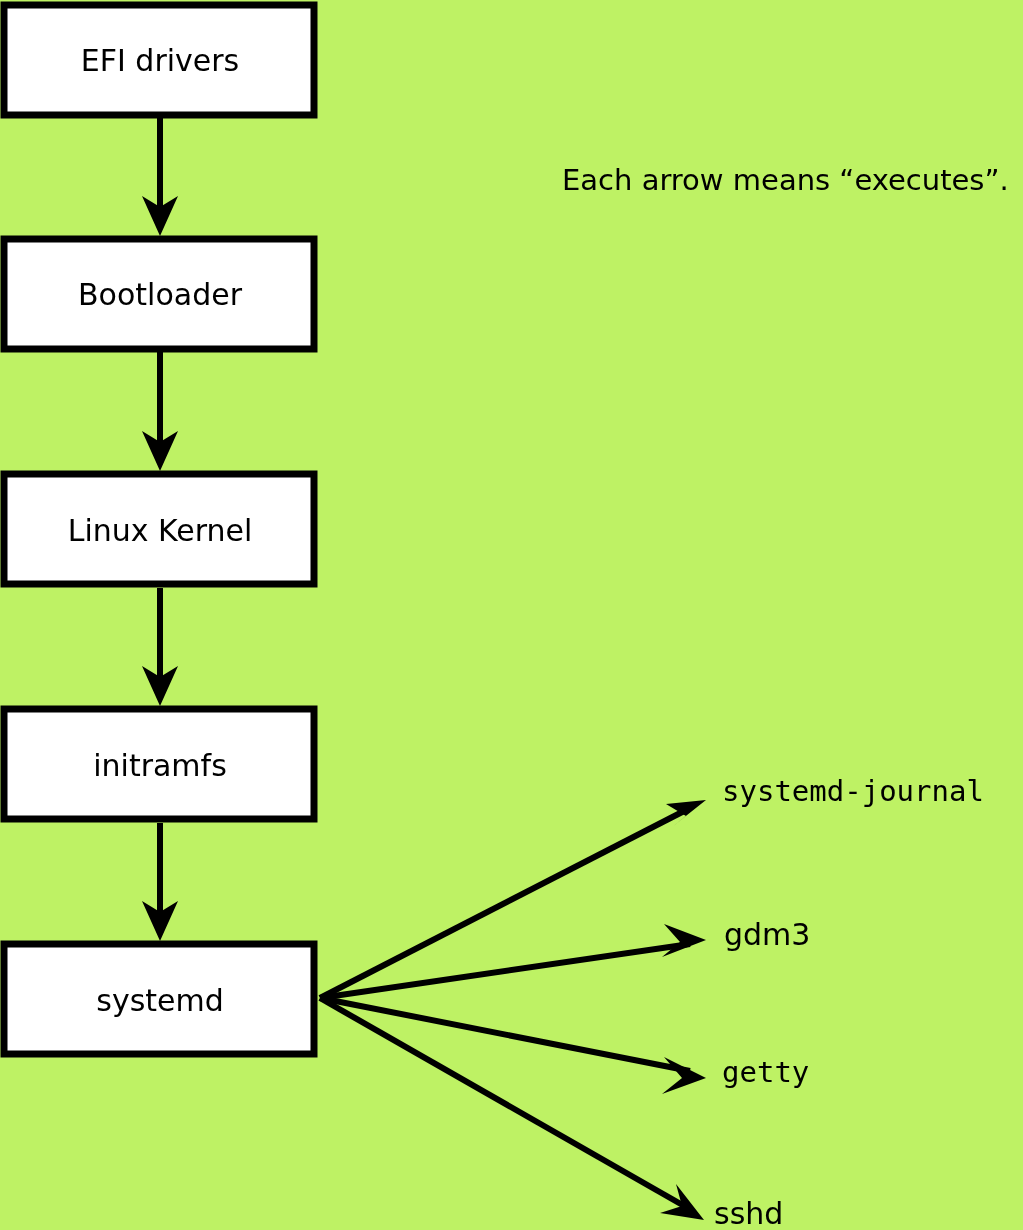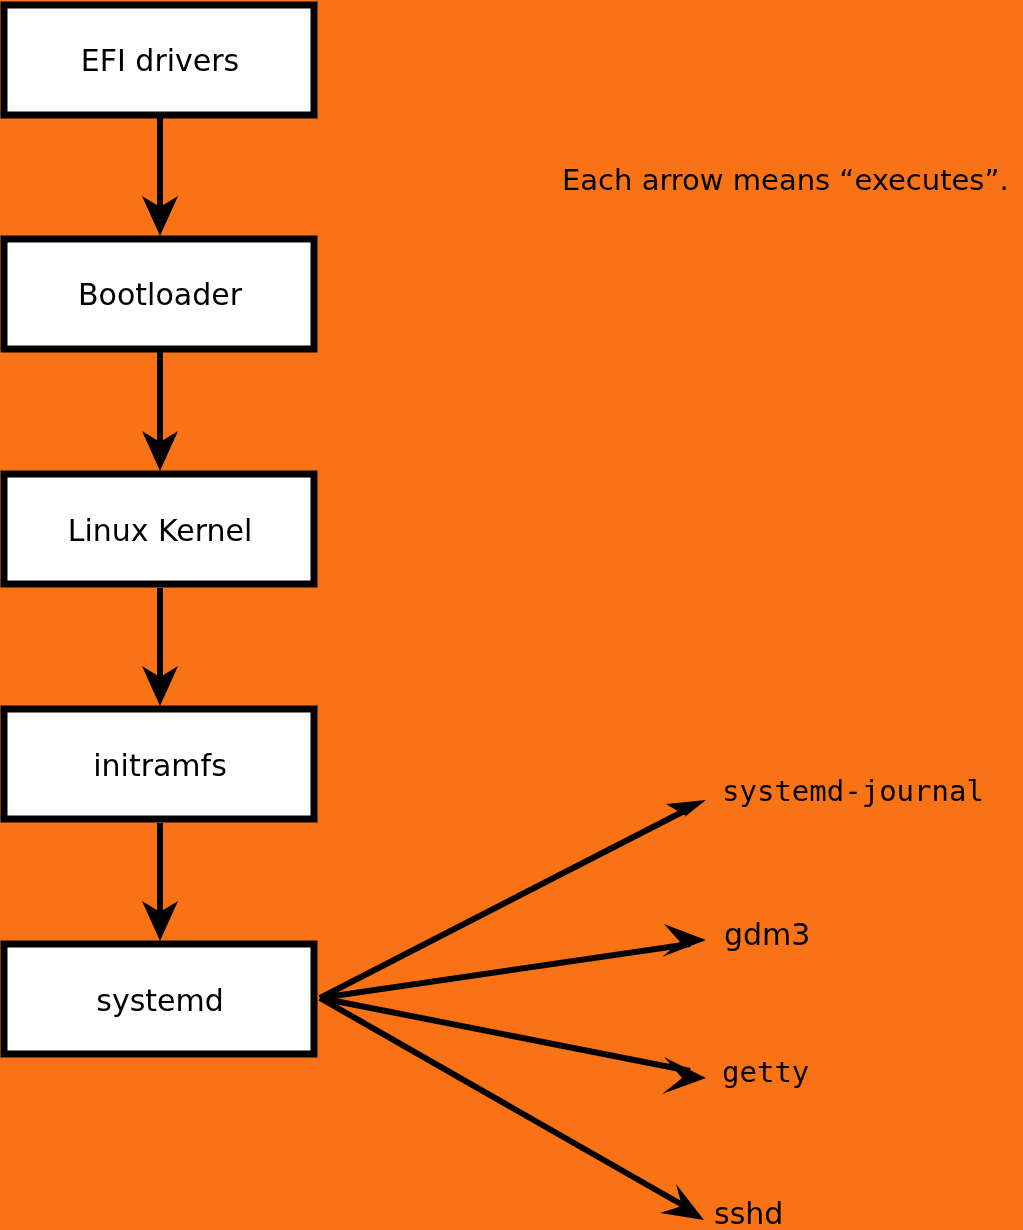--- a/index.html
+++ b/index.html
@@ -8,21 +8,21 @@
     background: #ffffff;
   }
   body {
     font-family: "DejaVu Sans", sans-serif;
     color: #000000;
   }
   #canvas {
     position: relative;
     width: 1023px;
     height: 1230px;
-    background: #f97316;
+    background: #bef264;
     overflow: hidden;
   }
   #diagram-svg {
     position: absolute;
     left: 0;
     top: 0;
     width: 1023px;
     height: 1230px;
     display: block;
   }

